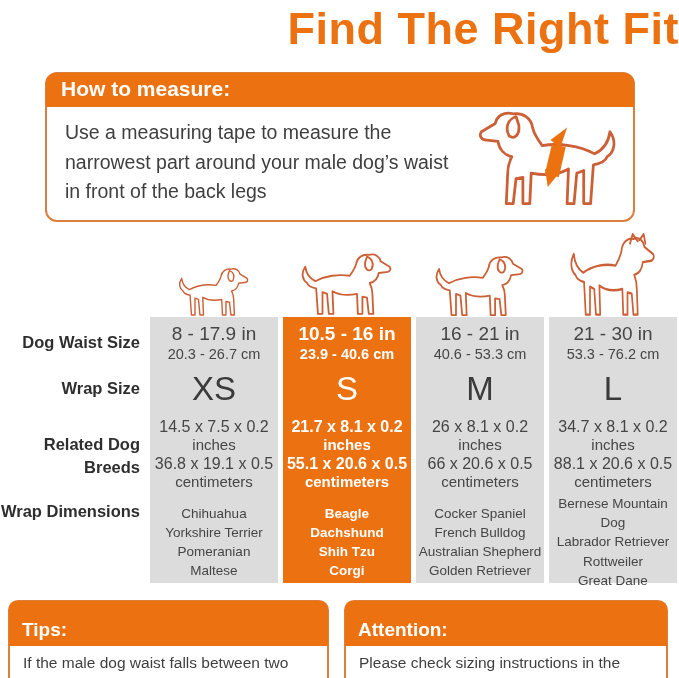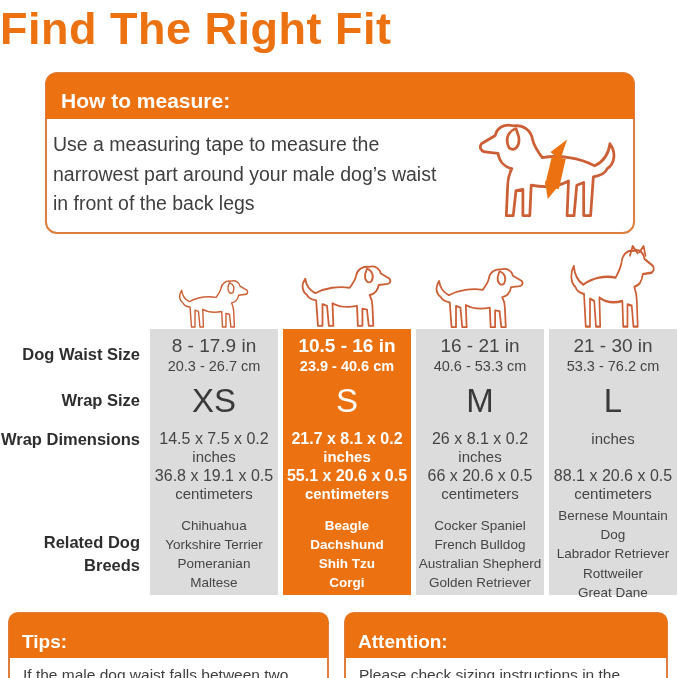--- a/index.html
+++ b/index.html
@@ -11,36 +11,36 @@
   }
   *{box-sizing:border-box;}
   html,body{margin:0;padding:0;}
   body{
     width:679px;height:678px;overflow:hidden;background:#fff;
     font-family:"Liberation Sans",sans-serif;color:var(--text-dark);
     position:relative;
   }
   
   .page-title{
-    margin:0;padding-top:3px;height:64px;text-align:left;
+    margin:0;padding-top:3px;height:64px;text-align:right;
     font-size:45px;font-weight:bold;letter-spacing:.5px;
     color:var(--accent-orange);
   }
   
   .measure-box{
     margin:8px 44px 0 45px;width:590px;
     border:2px solid var(--box-border);border-radius:12px;background:#fff;
   }
   .box-header{
     background:var(--accent-orange);color:#fff;
     font-size:21px;font-weight:bold;
-    padding:16px 15px 6px;margin:-1px -1px 0;
+    padding:4px 15px 6px;margin:-1px -1px 0;
     border-radius:10px 10px 0 0;
   }
-  .measure-body{position:relative;height:113px;padding:11px 6px;}
+  .measure-body{position:relative;height:113px;padding:11px 18px;}
   .measure-text{
     width:395px;margin:0;font-size:19.5px;line-height:1.52;color:#3F3F3F;
   }
   .measure-dog{position:absolute;right:12px;bottom:3px;width:152px;height:118px;}
   
   .size-chart{
     margin-top:15px;display:grid;
     grid-template-columns:145px 128px 128px 128px 128px;
     column-gap:5px;
   }
@@ -118,24 +118,24 @@
 <section class="size-chart">
 
   <div class="chart-col label-col">
     <div class="dog-slot"></div>
     <div class="sec sec-waist">
         <span class="row-label">Dog Waist Size</span>
       </div>
     <div class="sec sec-size">
         <span class="row-label">Wrap Size</span>
       </div>
+    <div class="sec sec-breeds"><span class="row-label">Related Dog Breeds</span></div>
     <div class="sec sec-dims">
         <span class="row-label">Wrap Dimensions</span>
       </div>
-    <div class="sec sec-breeds"><span class="row-label">Related Dog Breeds</span></div>
   </div>
 
   <div class="chart-col">
     <div class="dog-slot">
       <svg width="76" height="52" viewBox="0 0 108 72">
         <use href="#dogBody" class="dog-stroke"></use>
           <use href="#earFloppy" class="dog-stroke"></use>
       </svg>
     </div>
     <div class="col-body">
@@ -237,20 +237,21 @@
     <div class="col-body">
       <div class="sec sec-waist">
         <span class="waist-in">21 - 30 in</span>
         <span class="waist-cm">53.3 - 76.2 cm</span>
       </div>
       <div class="sec sec-size">
           <span class="size-letter">L</span>
         </div>
       <div class="sec sec-dims">
         <div>
+          <div class="dim-val">34.7 x 8.1 x 0.2</div>
           <div class="dim-unit">inches</div>
         </div>
         <div>
           <div class="dim-val">88.1 x 20.6 x 0.5</div>
           <div class="dim-unit">centimeters</div>
         </div>
       </div>
       <div class="sec sec-breeds">Bernese Mountain Dog
 Labrador Retriever
 Rottweiler

